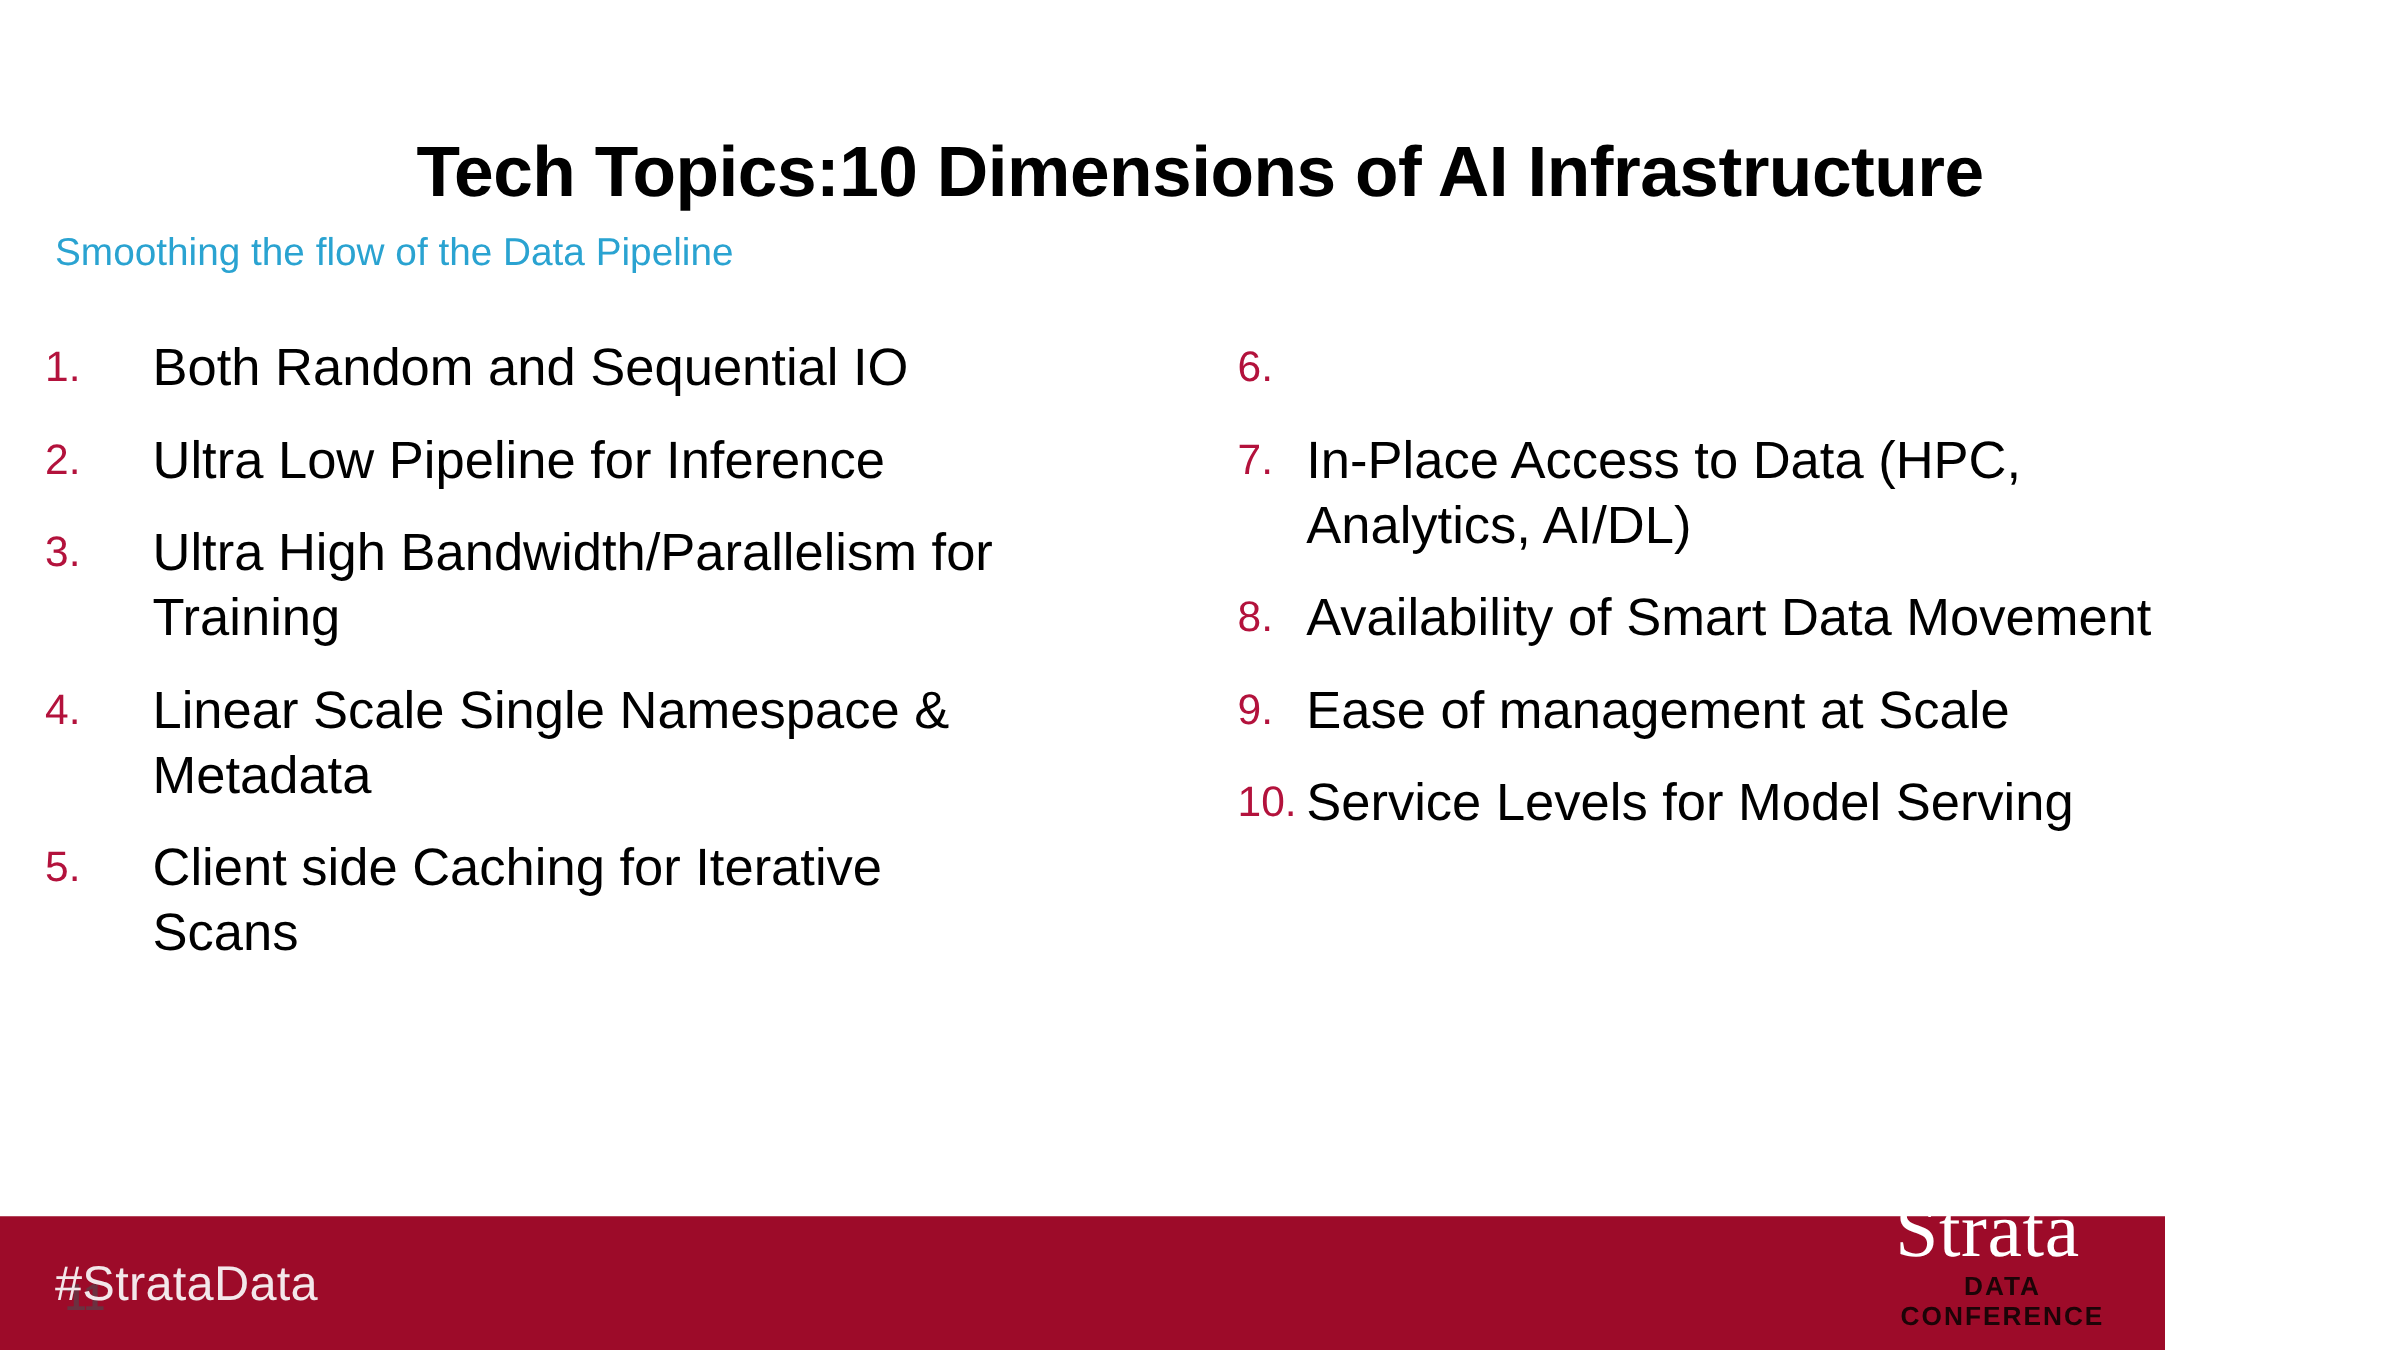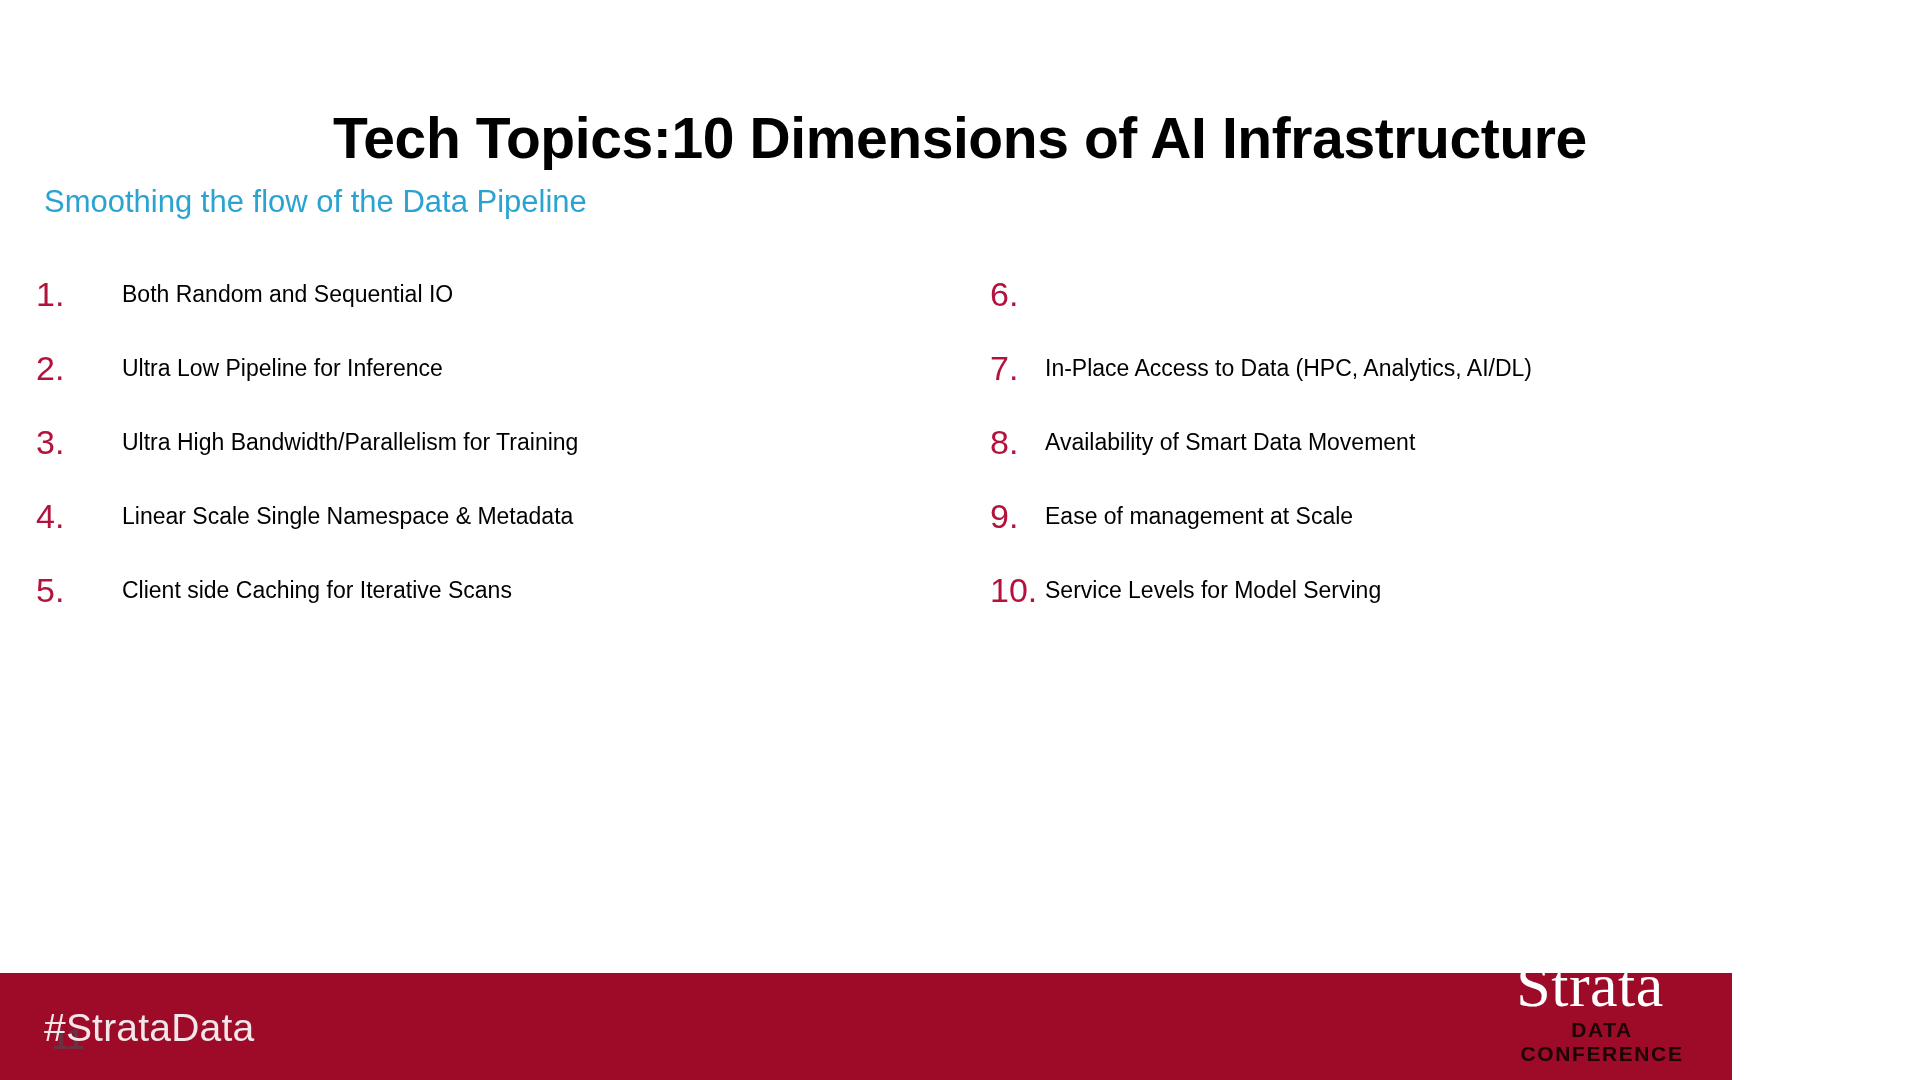--- a/index.html
+++ b/index.html
@@ -72,21 +72,21 @@
     line-height: 52px;
     text-align: left;
     white-space: nowrap;
   }
   .left  .item-number { width: 86px; }
   .right .item-number { width: 55px; }
 
   .item-text {
     flex: 1 1 auto;
     color: #000000;
-    font-size: 23px;
+    font-size: 42px;
     line-height: 52px;
   }
   .left .item-text  { max-width: 700px; }
   .right .item-text { max-width: 730px; }
 
   
   .right .list-item.tight .item-number { width: 72px; }
   .right .list-item.tight .item-text   { margin-left: -17px; }
 
   

